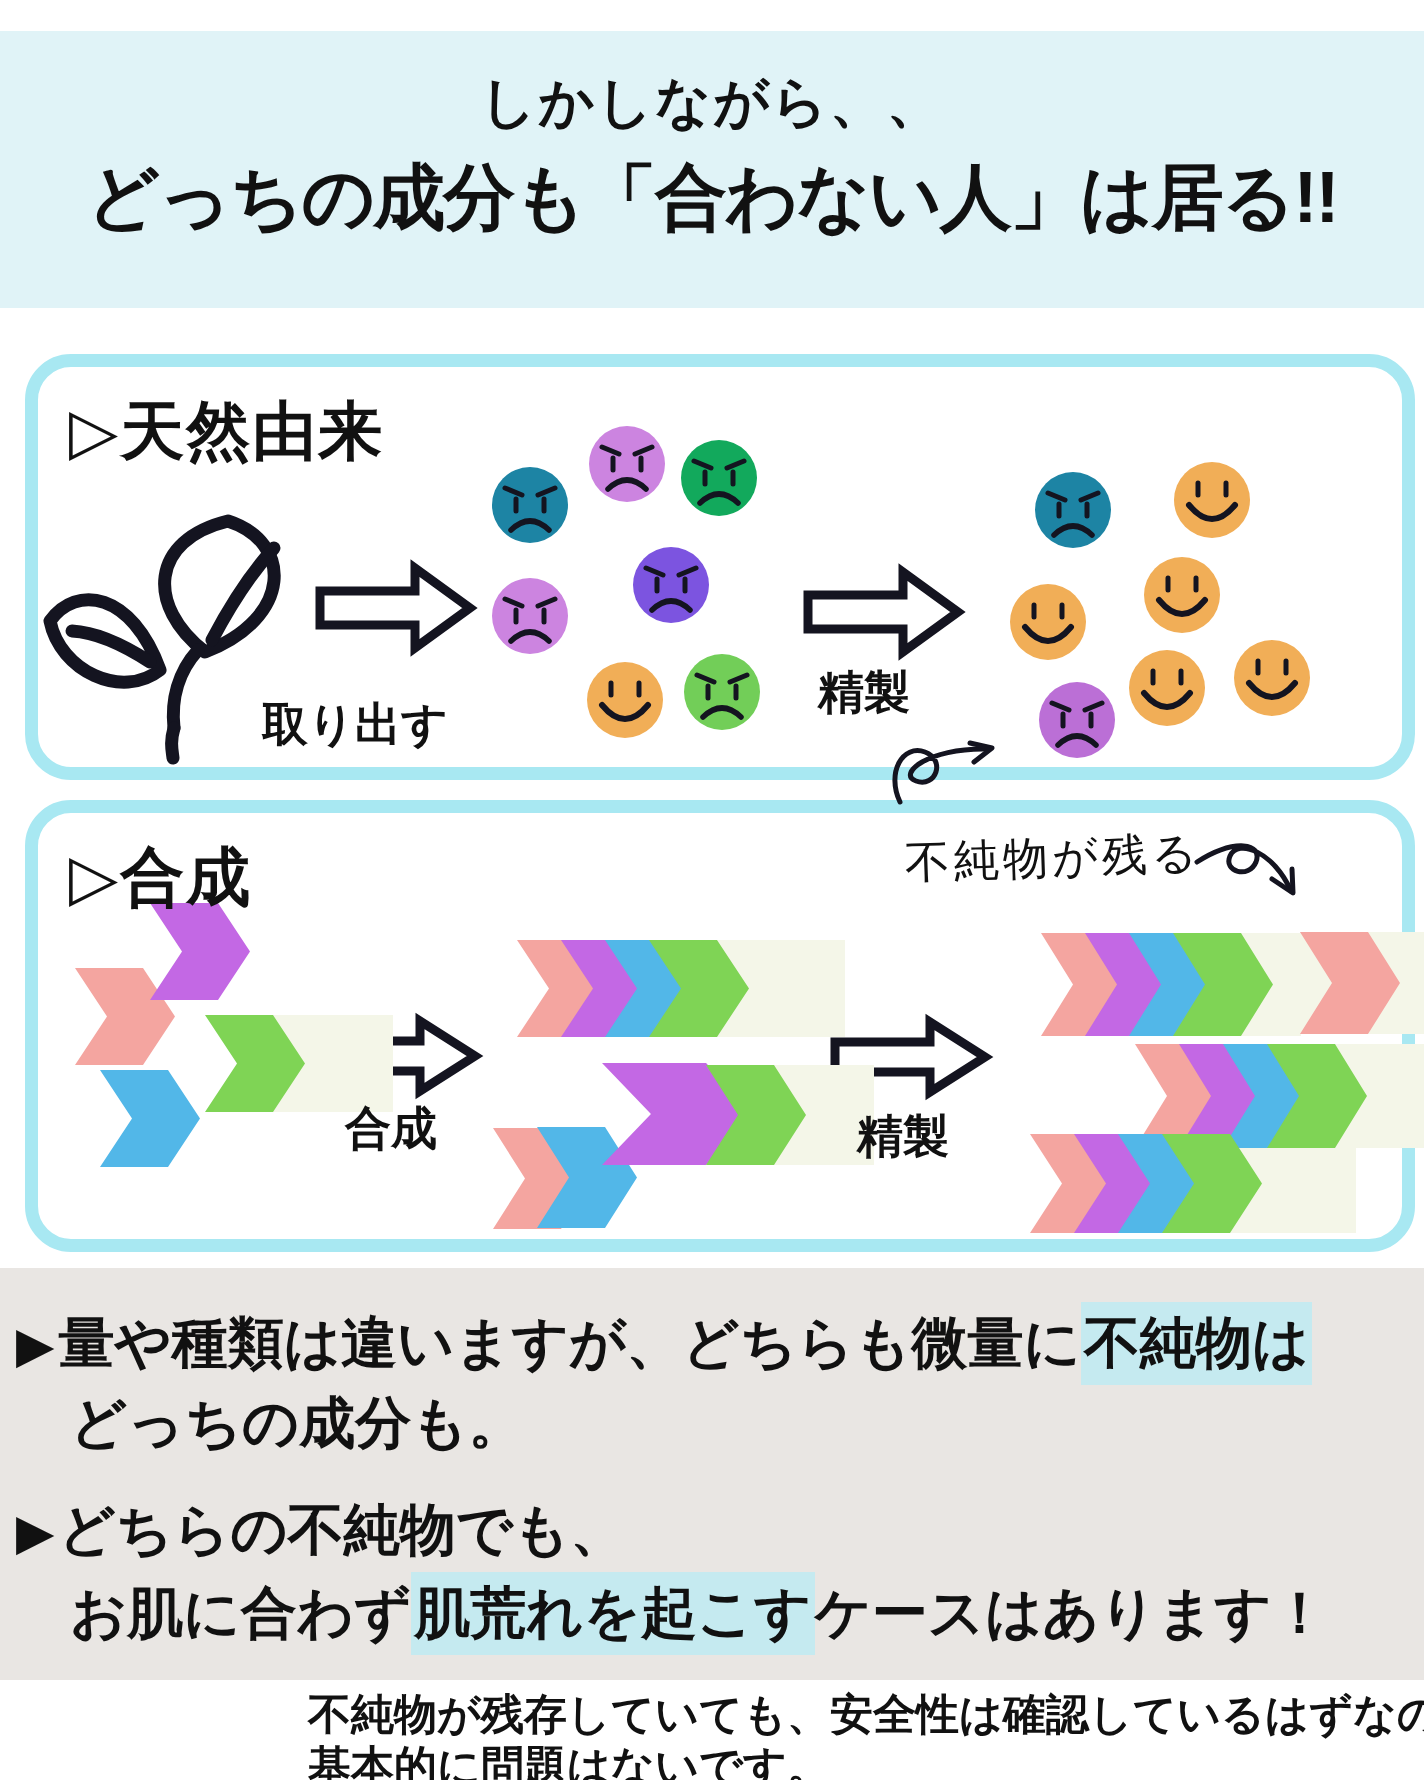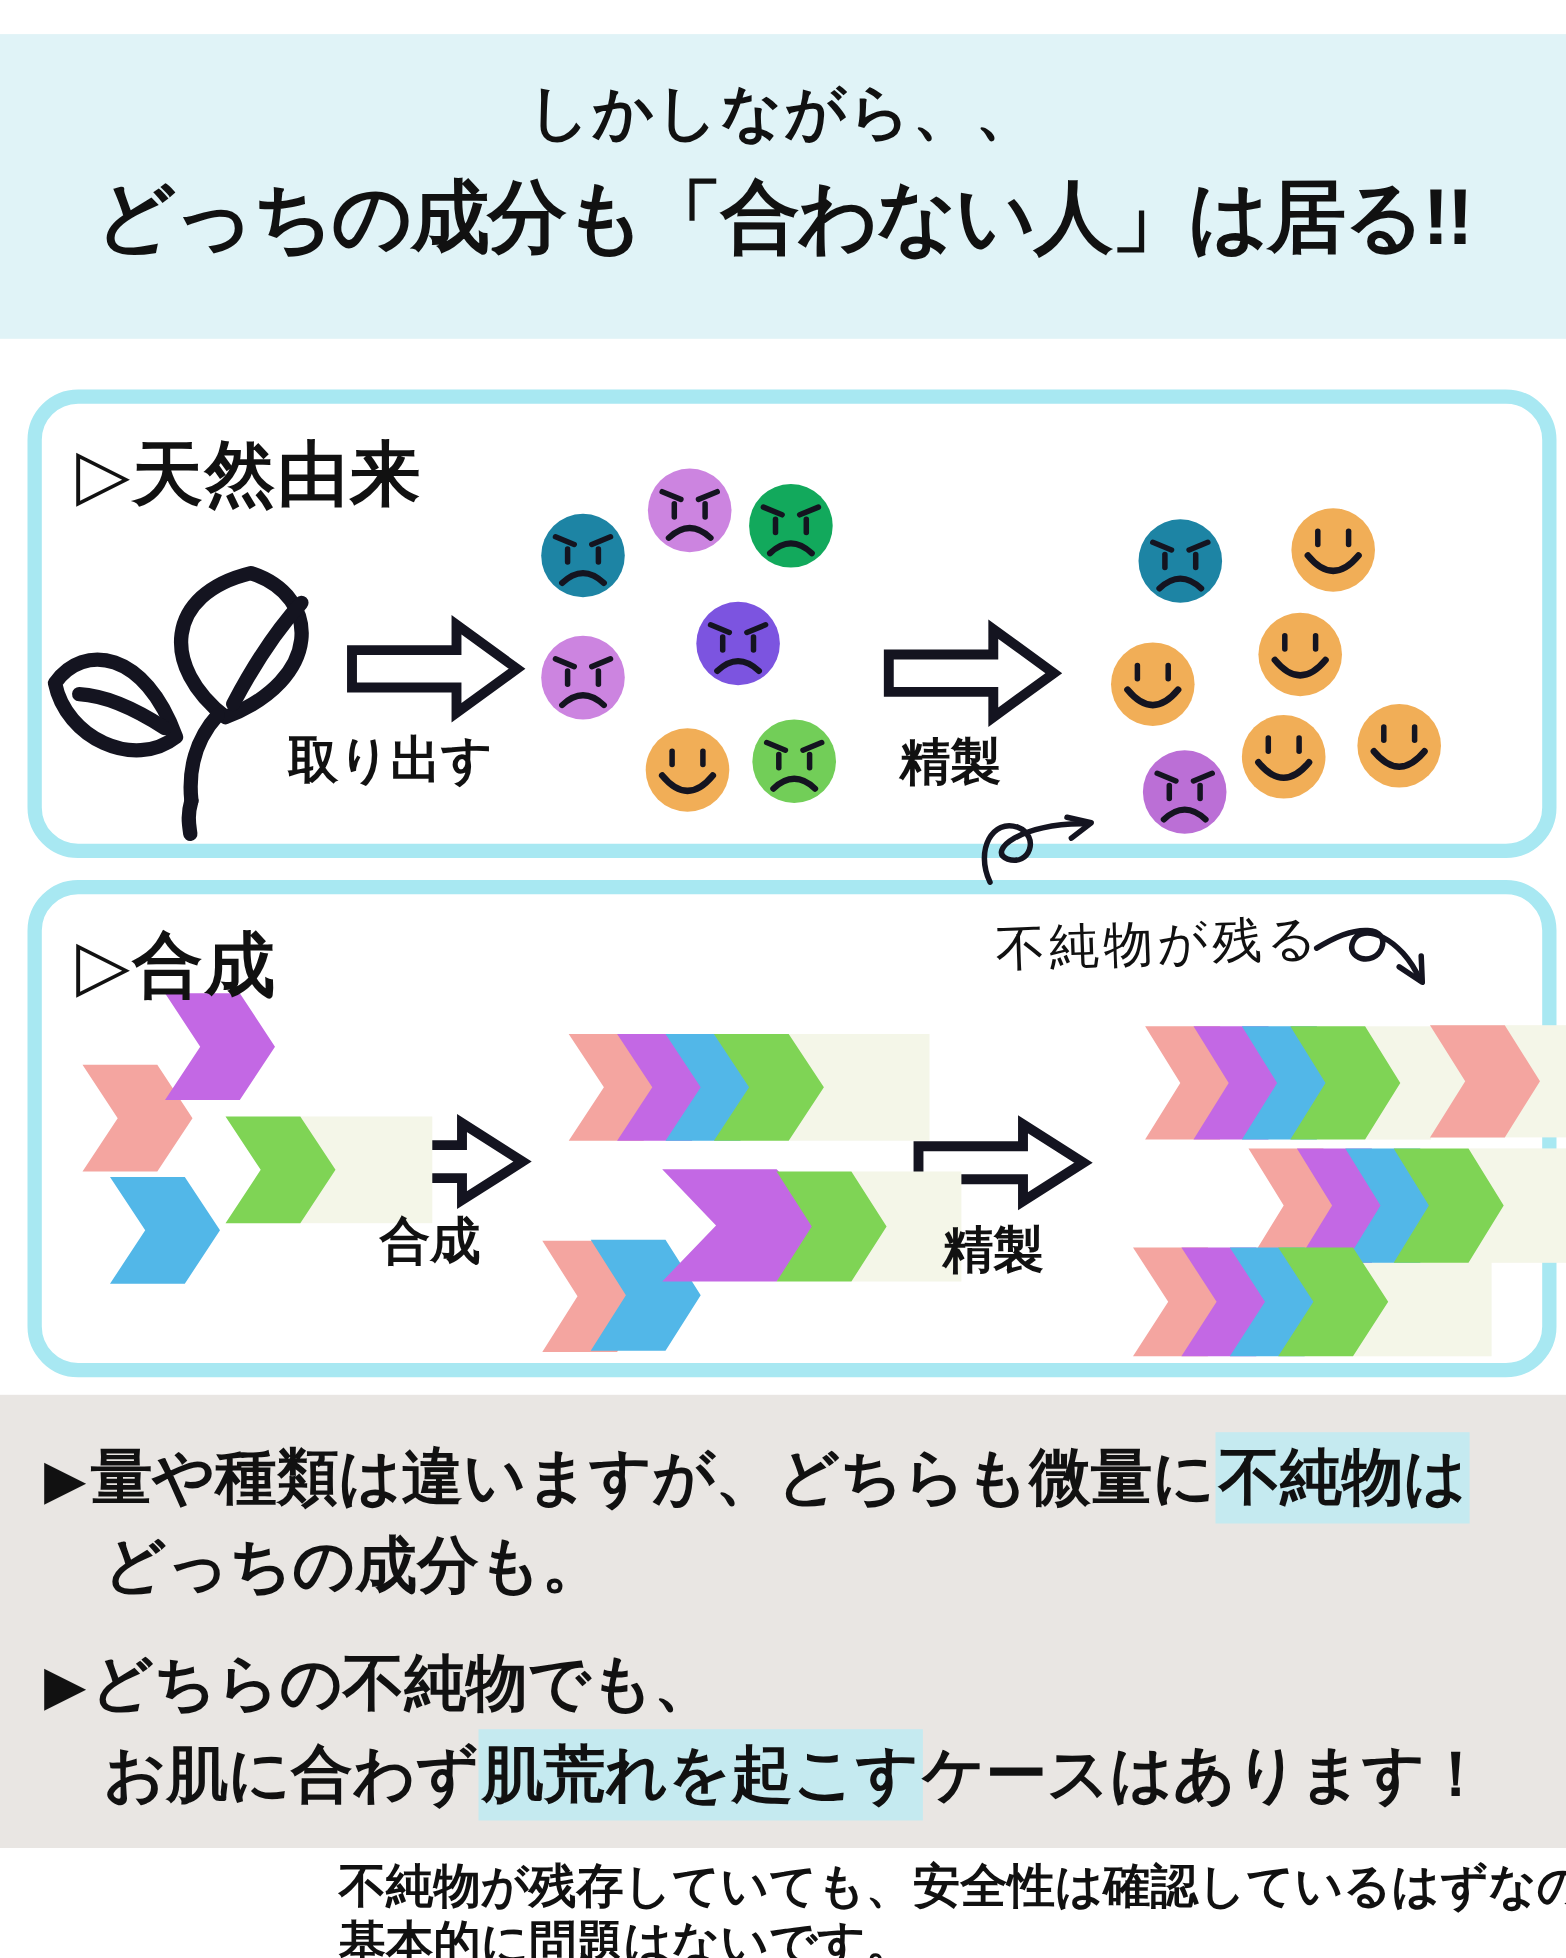--- a/index.html
+++ b/index.html
@@ -18,21 +18,21 @@
     border:13px solid var(--box_border); border-radius:46px;
   }
   .panel1 { top:354px; height:426px; }
   .panel2 { top:800px; height:452px; }
   .box-title { font-size:64px; font-weight:900; letter-spacing:2px; white-space:nowrap;margin-left:17px; }
   .arrow-label { font-size:46px; font-weight:900; text-align:center; white-space:nowrap; }
   .hand-note { font-size:45px; font-weight:500; white-space:nowrap;
     font-family:"DejaVu Sans","Liberation Sans",sans-serif;
     transform:rotate(-2deg); letter-spacing:4px; }
   .gray-band { left:0; top:1268px; width:1424px; height:412px; background:var(--gray_bg); }
-  .bullet-line { font-size:56px; font-weight:900; white-space:nowrap; letter-spacing:0;margin-left:24px; }
+  .bullet-line { font-size:56px; font-weight:900; white-space:nowrap; letter-spacing:0; }
   .bullet-glyph { font-size:50px; margin-right:4px; }
   .hl { background:var(--highlight); padding:9px 3px 11px; }
   .small-note { font-size:43px; font-weight:900; white-space:nowrap; }
   svg#diagram-svg { position:absolute; left:0; top:0; pointer-events:none; }
 </style>
 </head>
 <body>
 
 <div class="canvas">
 
@@ -209,21 +209,21 @@
         <path d="M 970,743 L 992,748 L 974,762"></path>
       </g>
       <g>
         <path d="M 1197,862 C 1235,838 1263,843 1256,862 C 1249,879 1223,872 1230,856 C 1238,838 1274,852 1291,891"></path>
         <path d="M 1292,869 L 1293,893 L 1272,879"></path>
       </g>
     </g>
   </svg>
 
   <div class="abs box-title" style="left:52px; top:388px;">▷天然由来</div>
-  <div class="abs arrow-label" style="left:255px; top:660px; width:200px;">取り出す</div>
+  <div class="abs arrow-label" style="left:255px; top:694px; width:200px;">取り出す</div>
   <div class="abs arrow-label" style="left:789px; top:662px; width:150px;">精製</div>
 
   <div class="abs box-title" style="left:52px; top:834px;">▷合成</div>
   <div class="abs arrow-label" style="left:316px; top:1098px; width:150px;">合成</div>
   <div class="abs arrow-label" style="left:828px; top:1106px; width:150px;">精製</div>
 
   <div class="abs hand-note" style="left:905px; top:828px;">不純物が残る</div>
 
   <div class="abs bullet-line" style="left:16px; top:1306px;">
     <span class="bullet-glyph">▶</span><span>量や種類は違いますが、どちらも微量に</span><span class="hl">不純物は</span>

